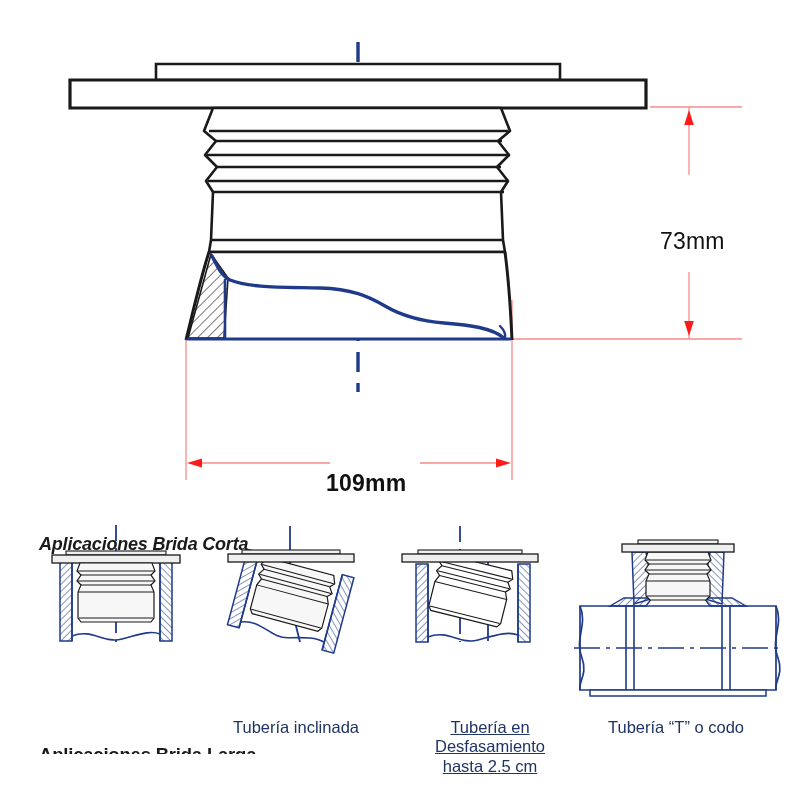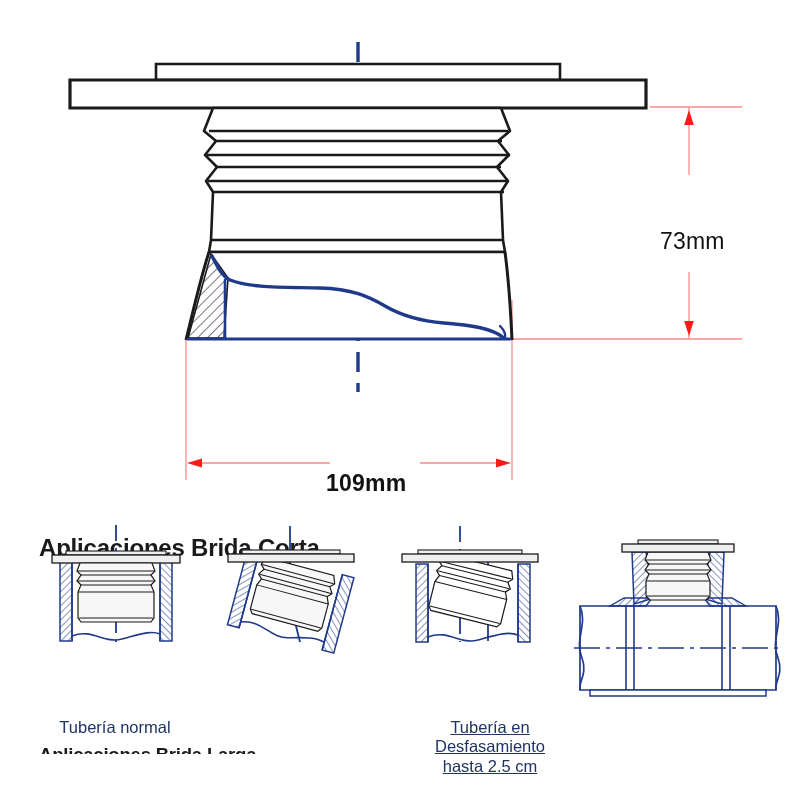--- a/index.html
+++ b/index.html
@@ -34,24 +34,25 @@
     white-space: pre;
     line-height: 1.18;
     margin-top: 20px;
   }
   .dim-label {
     font-size: 23px;
     color: #111111;
     letter-spacing: 0.2px;
   }
   .section-title {
-    font-size: 24px;
+    font-size: 18px;
     font-weight: bold;
     color: #1a1a1a;
     letter-spacing: -0.2px;
+    font-style: italic;
   }
   .caption {
     font-size: 16.5px;
     color: #1f3464;
     text-align: center;
   }
   .cut-title {
     font-size: 18.5px;
     font-weight: bold;
     color: #1a1a1a;
@@ -297,25 +298,26 @@
         <line x1="73" y1="40" x2="131" y2="40"></line>
         <line x1="70" y1="47" x2="134" y2="47"></line>
         <line x1="71" y1="62" x2="133" y2="62"></line>
       </g>
 
       <rect x="62" y="6" width="80" height="4" fill="#efefef" stroke="#1a1a1a" stroke-width="1.1"></rect>
       <rect x="46" y="10" width="112" height="8" fill="#efefef" stroke="#1a1a1a" stroke-width="1.3"></rect>
     </g>
   </svg>
 
-  <div class="txt caption" style="left:35px; top:698px; width:160px;">Tubería normal</div>
-
+
+  <div class="txt caption" style="left:212px; top:698px; width:168px;">Tubería inclinada</div>
 
   <div class="txt caption" style="left:404px; top:698px; width:172px;text-decoration:underline;">Tubería en
 Desfasamiento
 hasta 2.5 cm</div>
 
+  <div class="txt caption" style="left:588px; top:698px; width:176px;">Tubería “T” o codo</div>
 
   <div style="position:absolute; left:39px; top:744px; width:300px; height:10px; overflow:hidden;">
     <div class="cut-title" style="margin-top:0px;">Aplicaciones Brida Larga</div>
   </div>
 
 </div>
 
 </body></html>

